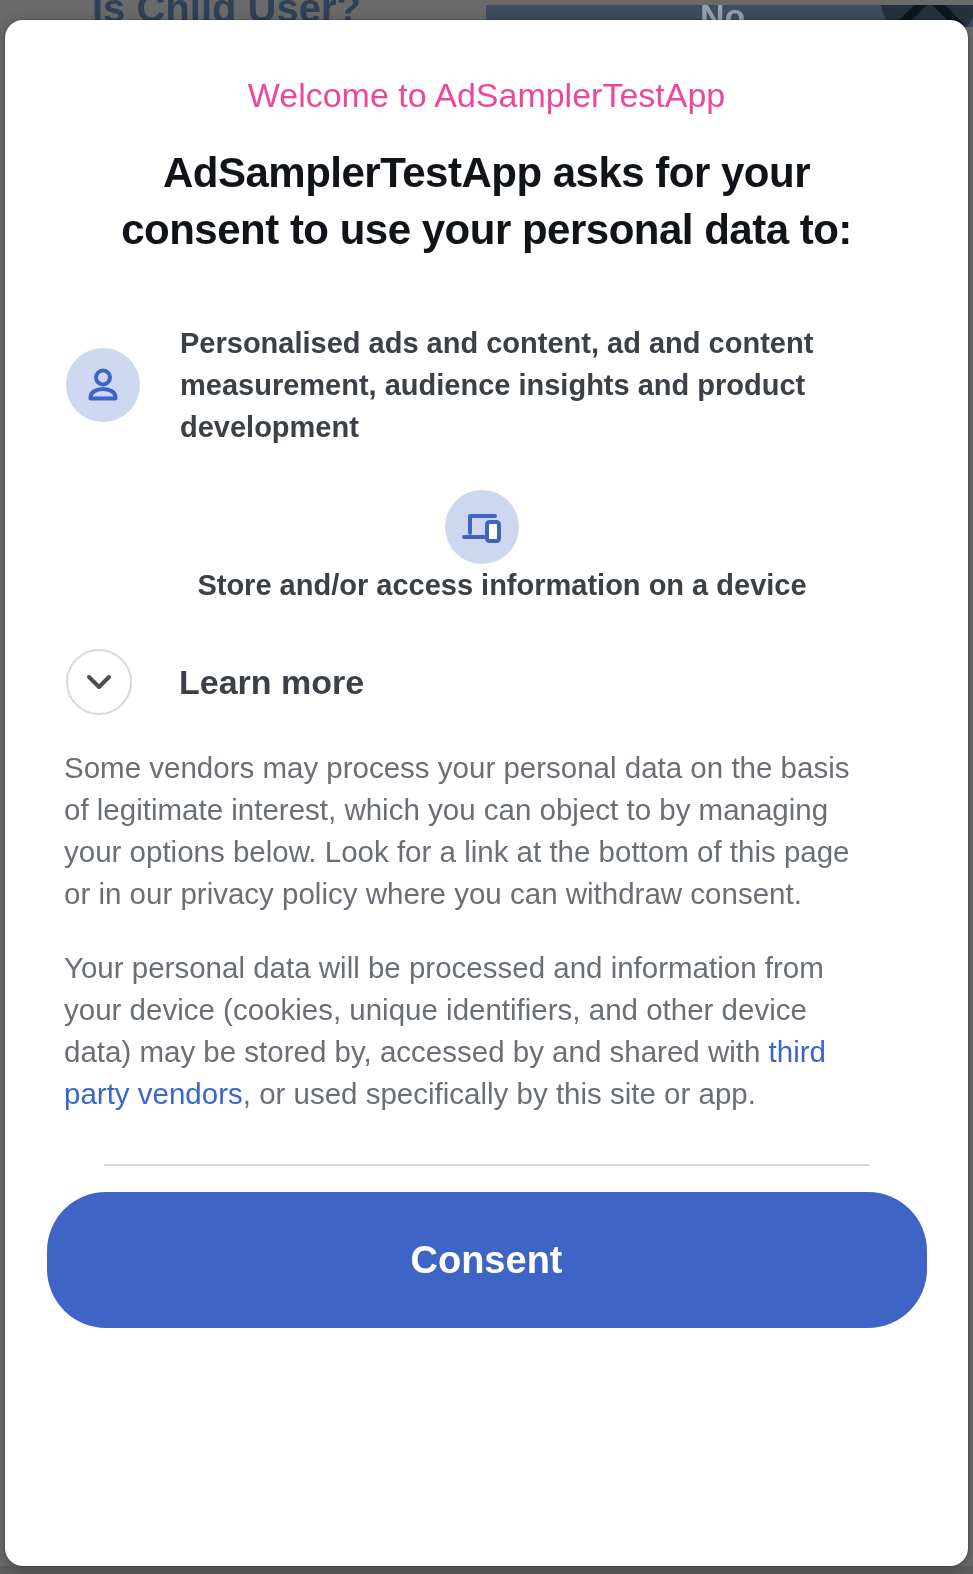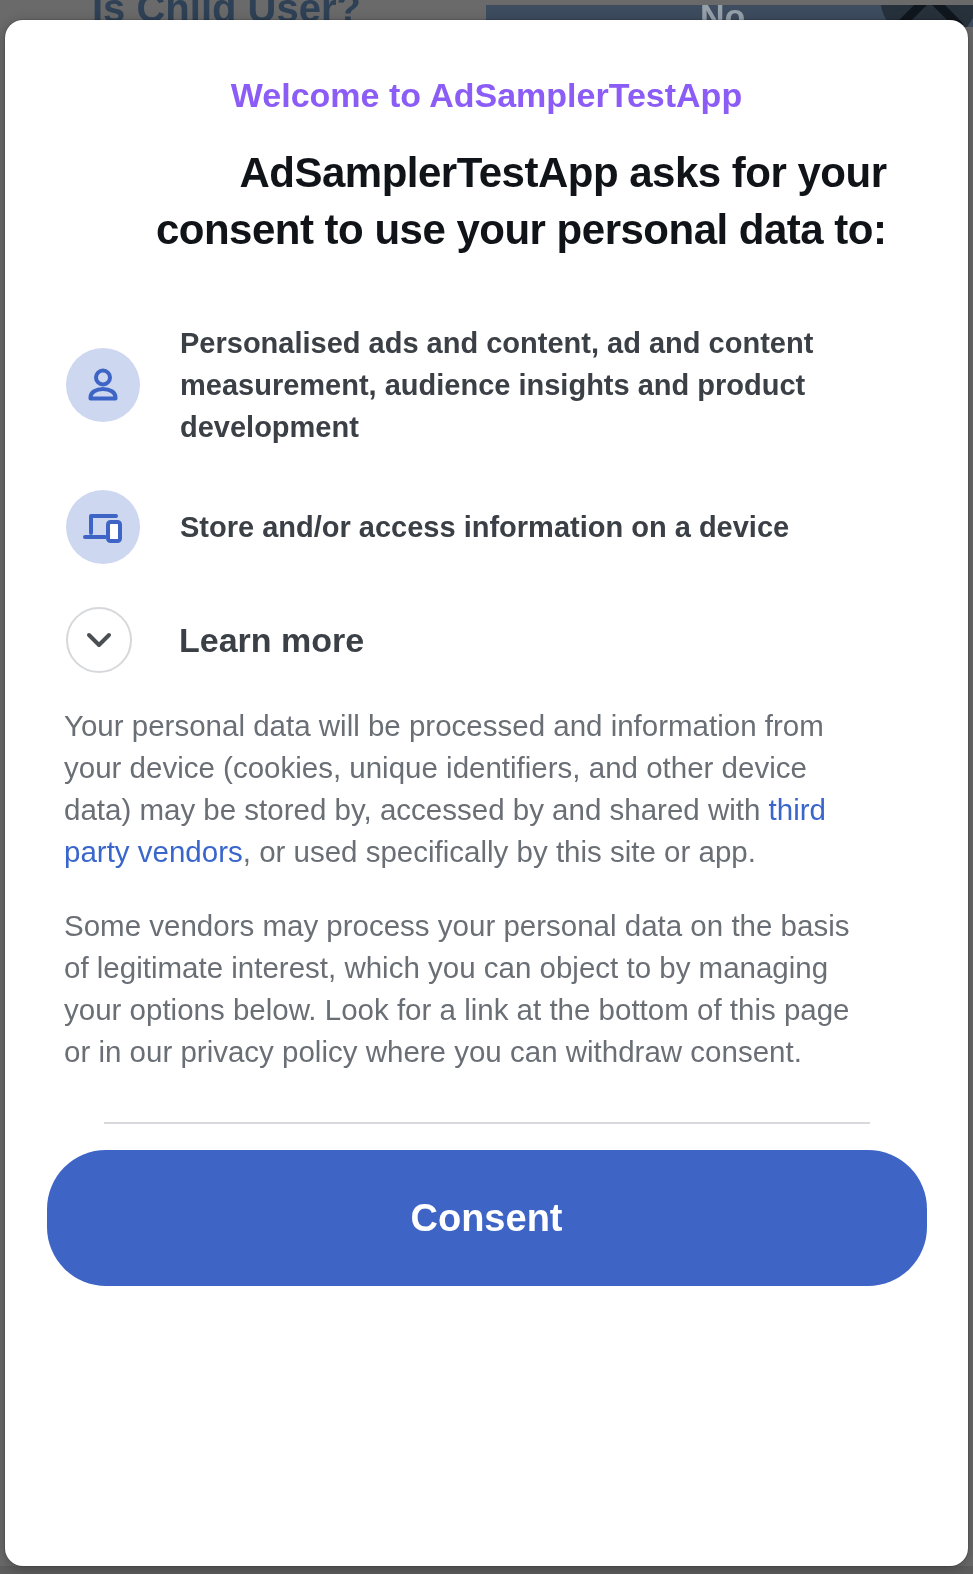--- a/index.html
+++ b/index.html
@@ -14,25 +14,25 @@
   .bg-circle{position:absolute;left:394px;top:-58px;width:98px;height:98px;border-radius:50%;background:#27313c;}
   .bg-circle:before,.bg-circle:after{content:"";position:absolute;left:45px;top:4px;width:9px;height:90px;background:#10161d;border-radius:4px;}
   .bg-circle:before{transform:rotate(45deg);}
   .bg-circle:after{transform:rotate(-45deg);}
   .bg-strip-bottom{position:absolute;left:0;bottom:0;width:100%;height:8px;background:#5e5e5e;}
 
   
   .card{position:absolute;left:5px;top:20px;width:963px;height:1546px;background:#ffffff;border-radius:18px;
         box-shadow:0 0 0 1px rgba(0,0,0,0.10),0 3px 14px rgba(0,0,0,0.28);overflow:hidden;}
 
-  .welcome-title{margin:56px 40px 0;text-align:center;font-size:34px;font-weight:700;color:#8b5cf6;}
-  .heading{margin:30px auto 0;max-width:800px;text-align:right;font-size:42px;font-weight:800;color:#101418;line-height:1.35;letter-spacing:-0.5px;}
+  .welcome-title{margin:56px 40px 0;text-align:center;font-size:34px;font-weight:400;color:#ec4899;}
+  .heading{margin:30px auto 0;max-width:800px;text-align:center;font-size:42px;font-weight:800;color:#101418;line-height:1.35;letter-spacing:-0.5px;}
 
   .purpose-row{display:flex;align-items:center;margin:64px 70px 0 61px;}
-  .purpose-row.second{margin-top:42px;}
+  .purpose-row.second{margin-top:42px;flex-direction:column;}
   .icon-circle{flex:0 0 74px;width:74px;height:74px;border-radius:50%;background:#cdd7f0;display:flex;align-items:center;justify-content:center;}
   .purpose-text{margin-left:40px;font-size:29px;font-weight:600;color:#3b4046;line-height:42px;max-width:705px;}
 
   .learn-more-row{display:flex;align-items:center;margin:43px 70px 0 61px;}
   .chevron-circle{flex:0 0 66px;width:66px;height:66px;border-radius:50%;border:2px solid #d6d8db;background:#fff;
                   display:flex;align-items:center;justify-content:center;cursor:pointer;padding:0;}
   .learn-more-label{margin-left:47px;font-size:34px;font-weight:600;color:#3b4046;cursor:pointer;}
 
   .para{margin:32px 88px 0 59px;font-size:29.5px;color:#6a6f76;line-height:42px;}
   .para a{color:#3a66cc;text-decoration:none;cursor:pointer;}
@@ -86,23 +86,23 @@
 
     <div class="learn-more-row">
       <button class="chevron-circle">
         <svg width="26" height="16" viewBox="0 0 26 16" fill="none">
           <path d="M3 3 L13 13 L23 3" stroke="#4a4f54" stroke-width="4" stroke-linecap="round" stroke-linejoin="round" fill="none"></path>
         </svg>
       </button>
       <span class="learn-more-label">Learn more</span>
     </div>
 
+    <p class="para">Some vendors may process your personal data on the basis of legitimate interest, which you can object to by managing your options below. Look for a link at the bottom of this page or in our privacy policy where you can withdraw consent.</p>
+
     <p class="para"><span>Your personal data will be processed and information from your device (cookies, unique identifiers, and other device data) may be stored by, accessed by and shared with </span><a>third party vendors</a><span>, or used specifically by this site or app.</span></p>
-
-    <p class="para">Some vendors may process your personal data on the basis of legitimate interest, which you can object to by managing your options below. Look for a link at the bottom of this page or in our privacy policy where you can withdraw consent.</p>
 
     <div class="divider"></div>
 
     <button class="btn consent">Consent</button>
 
 
   </div>
 </div>
 
 </body></html>

